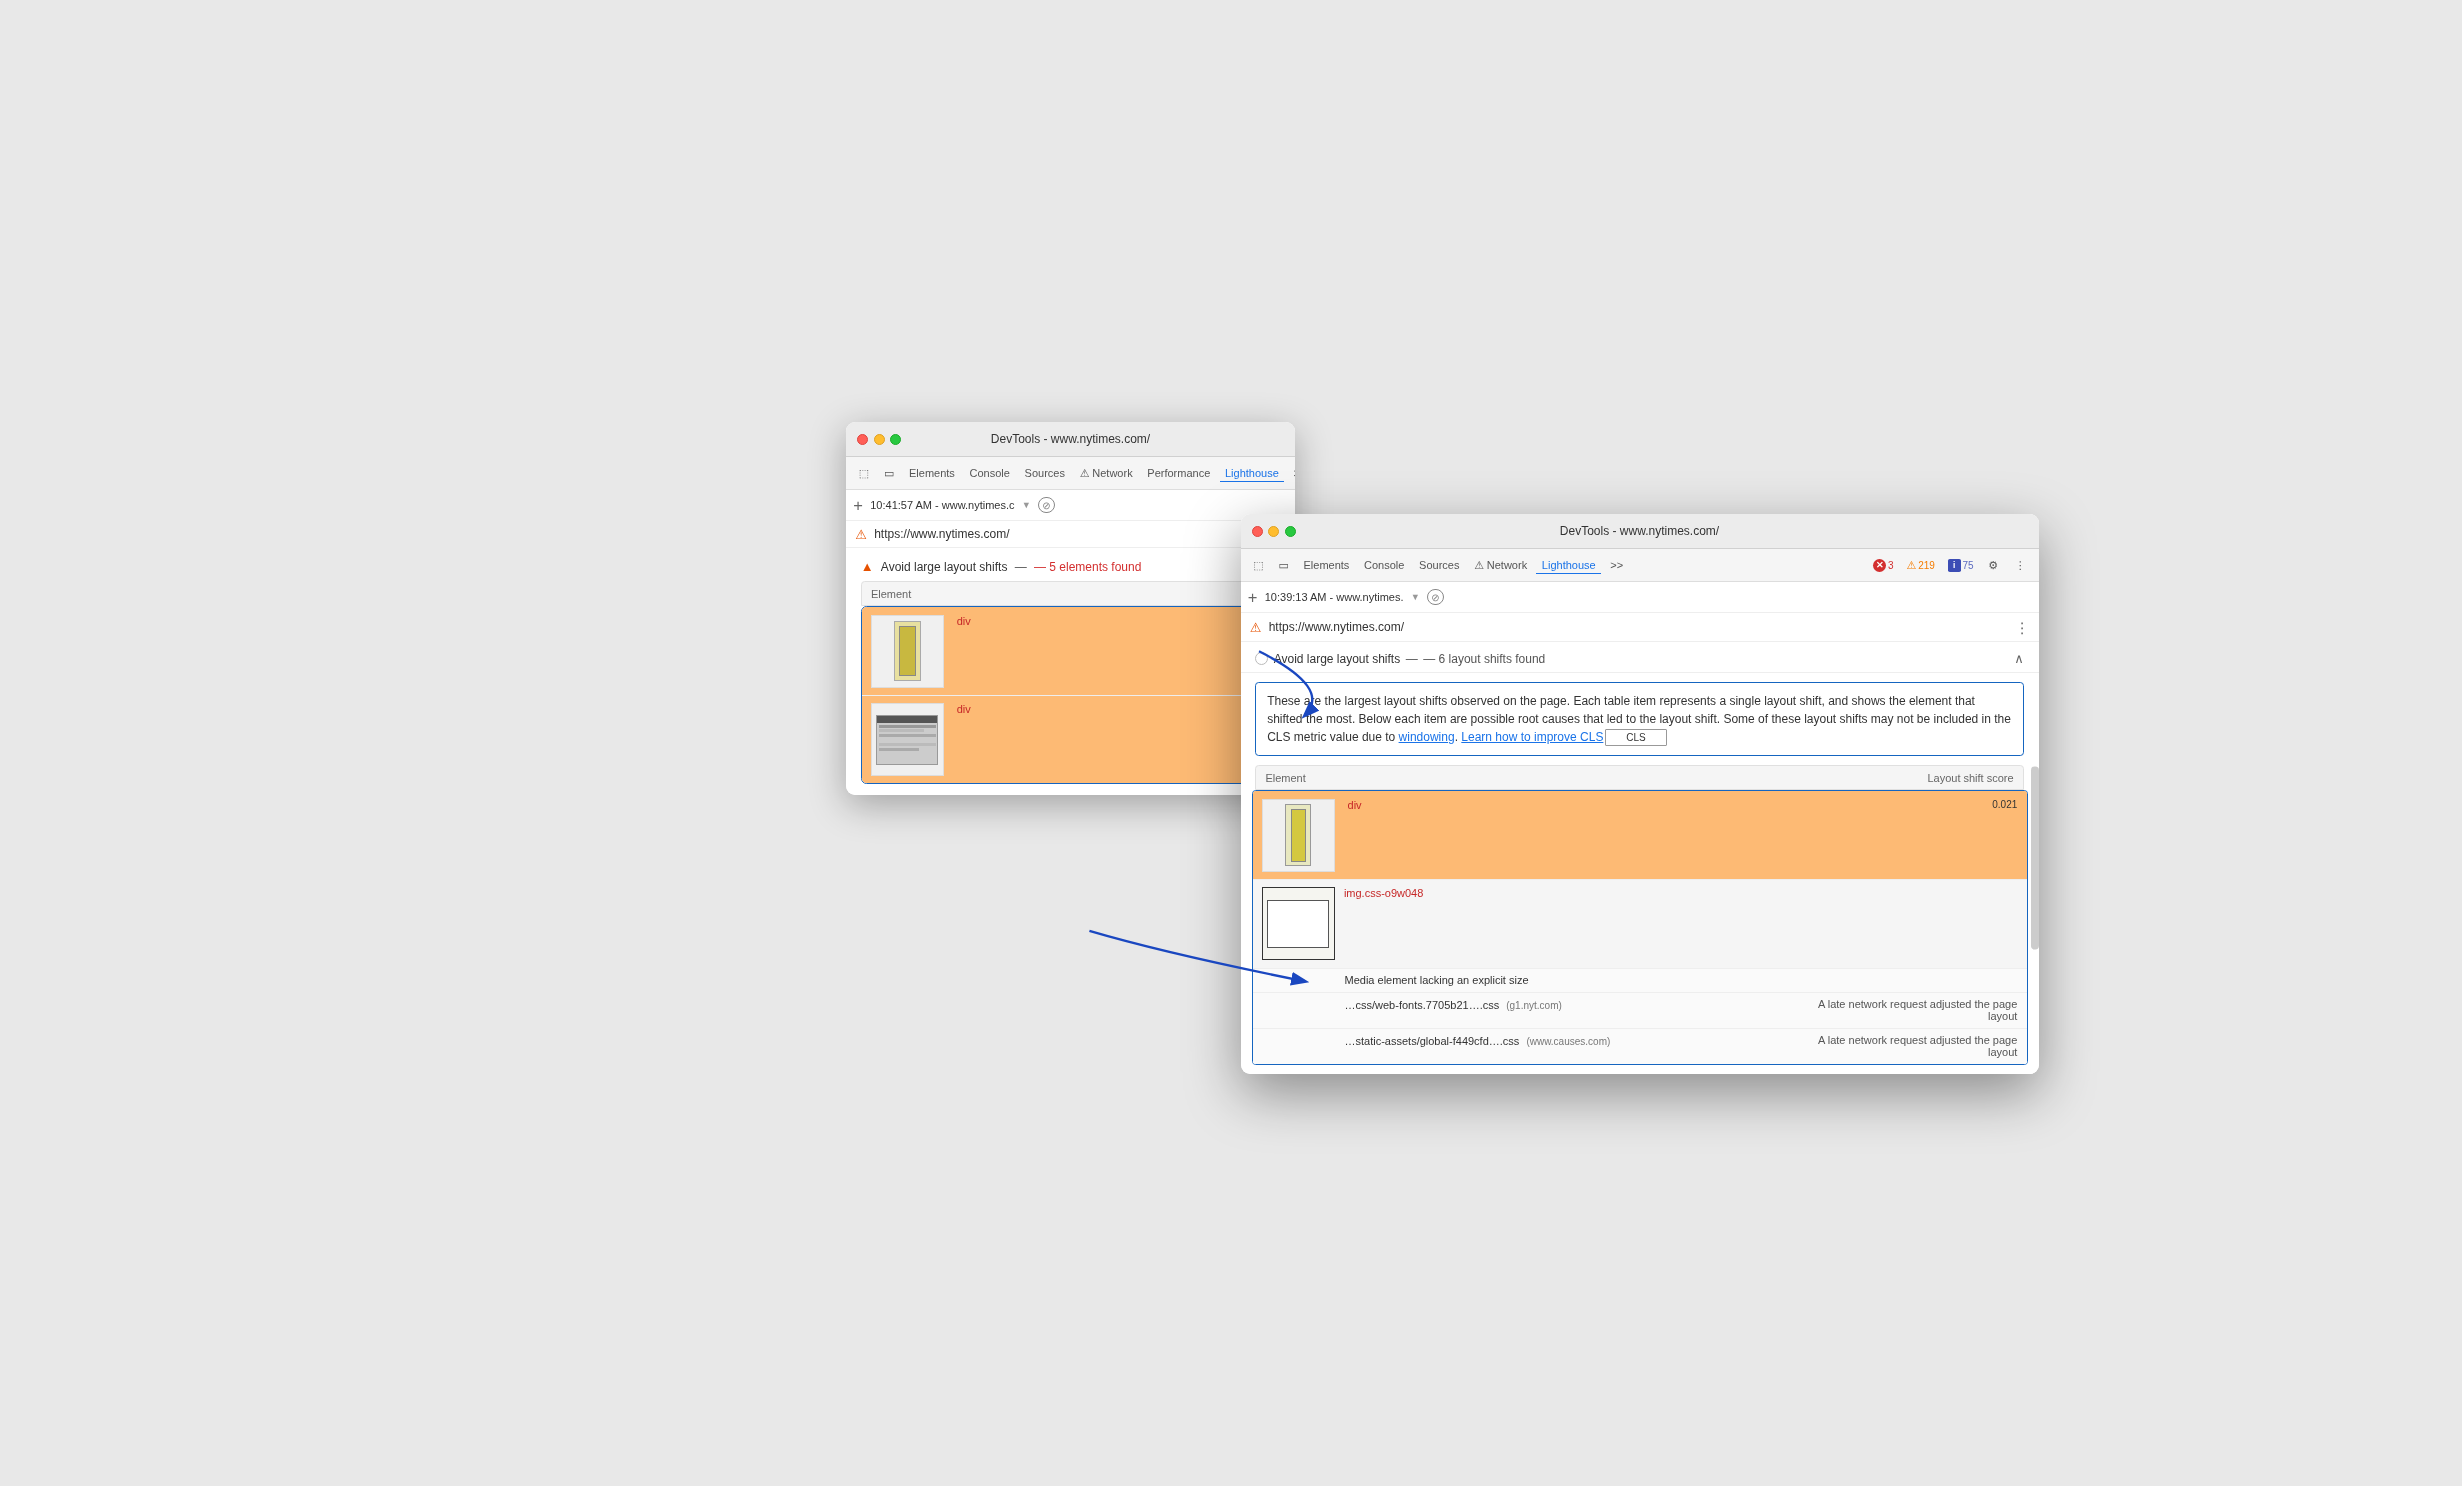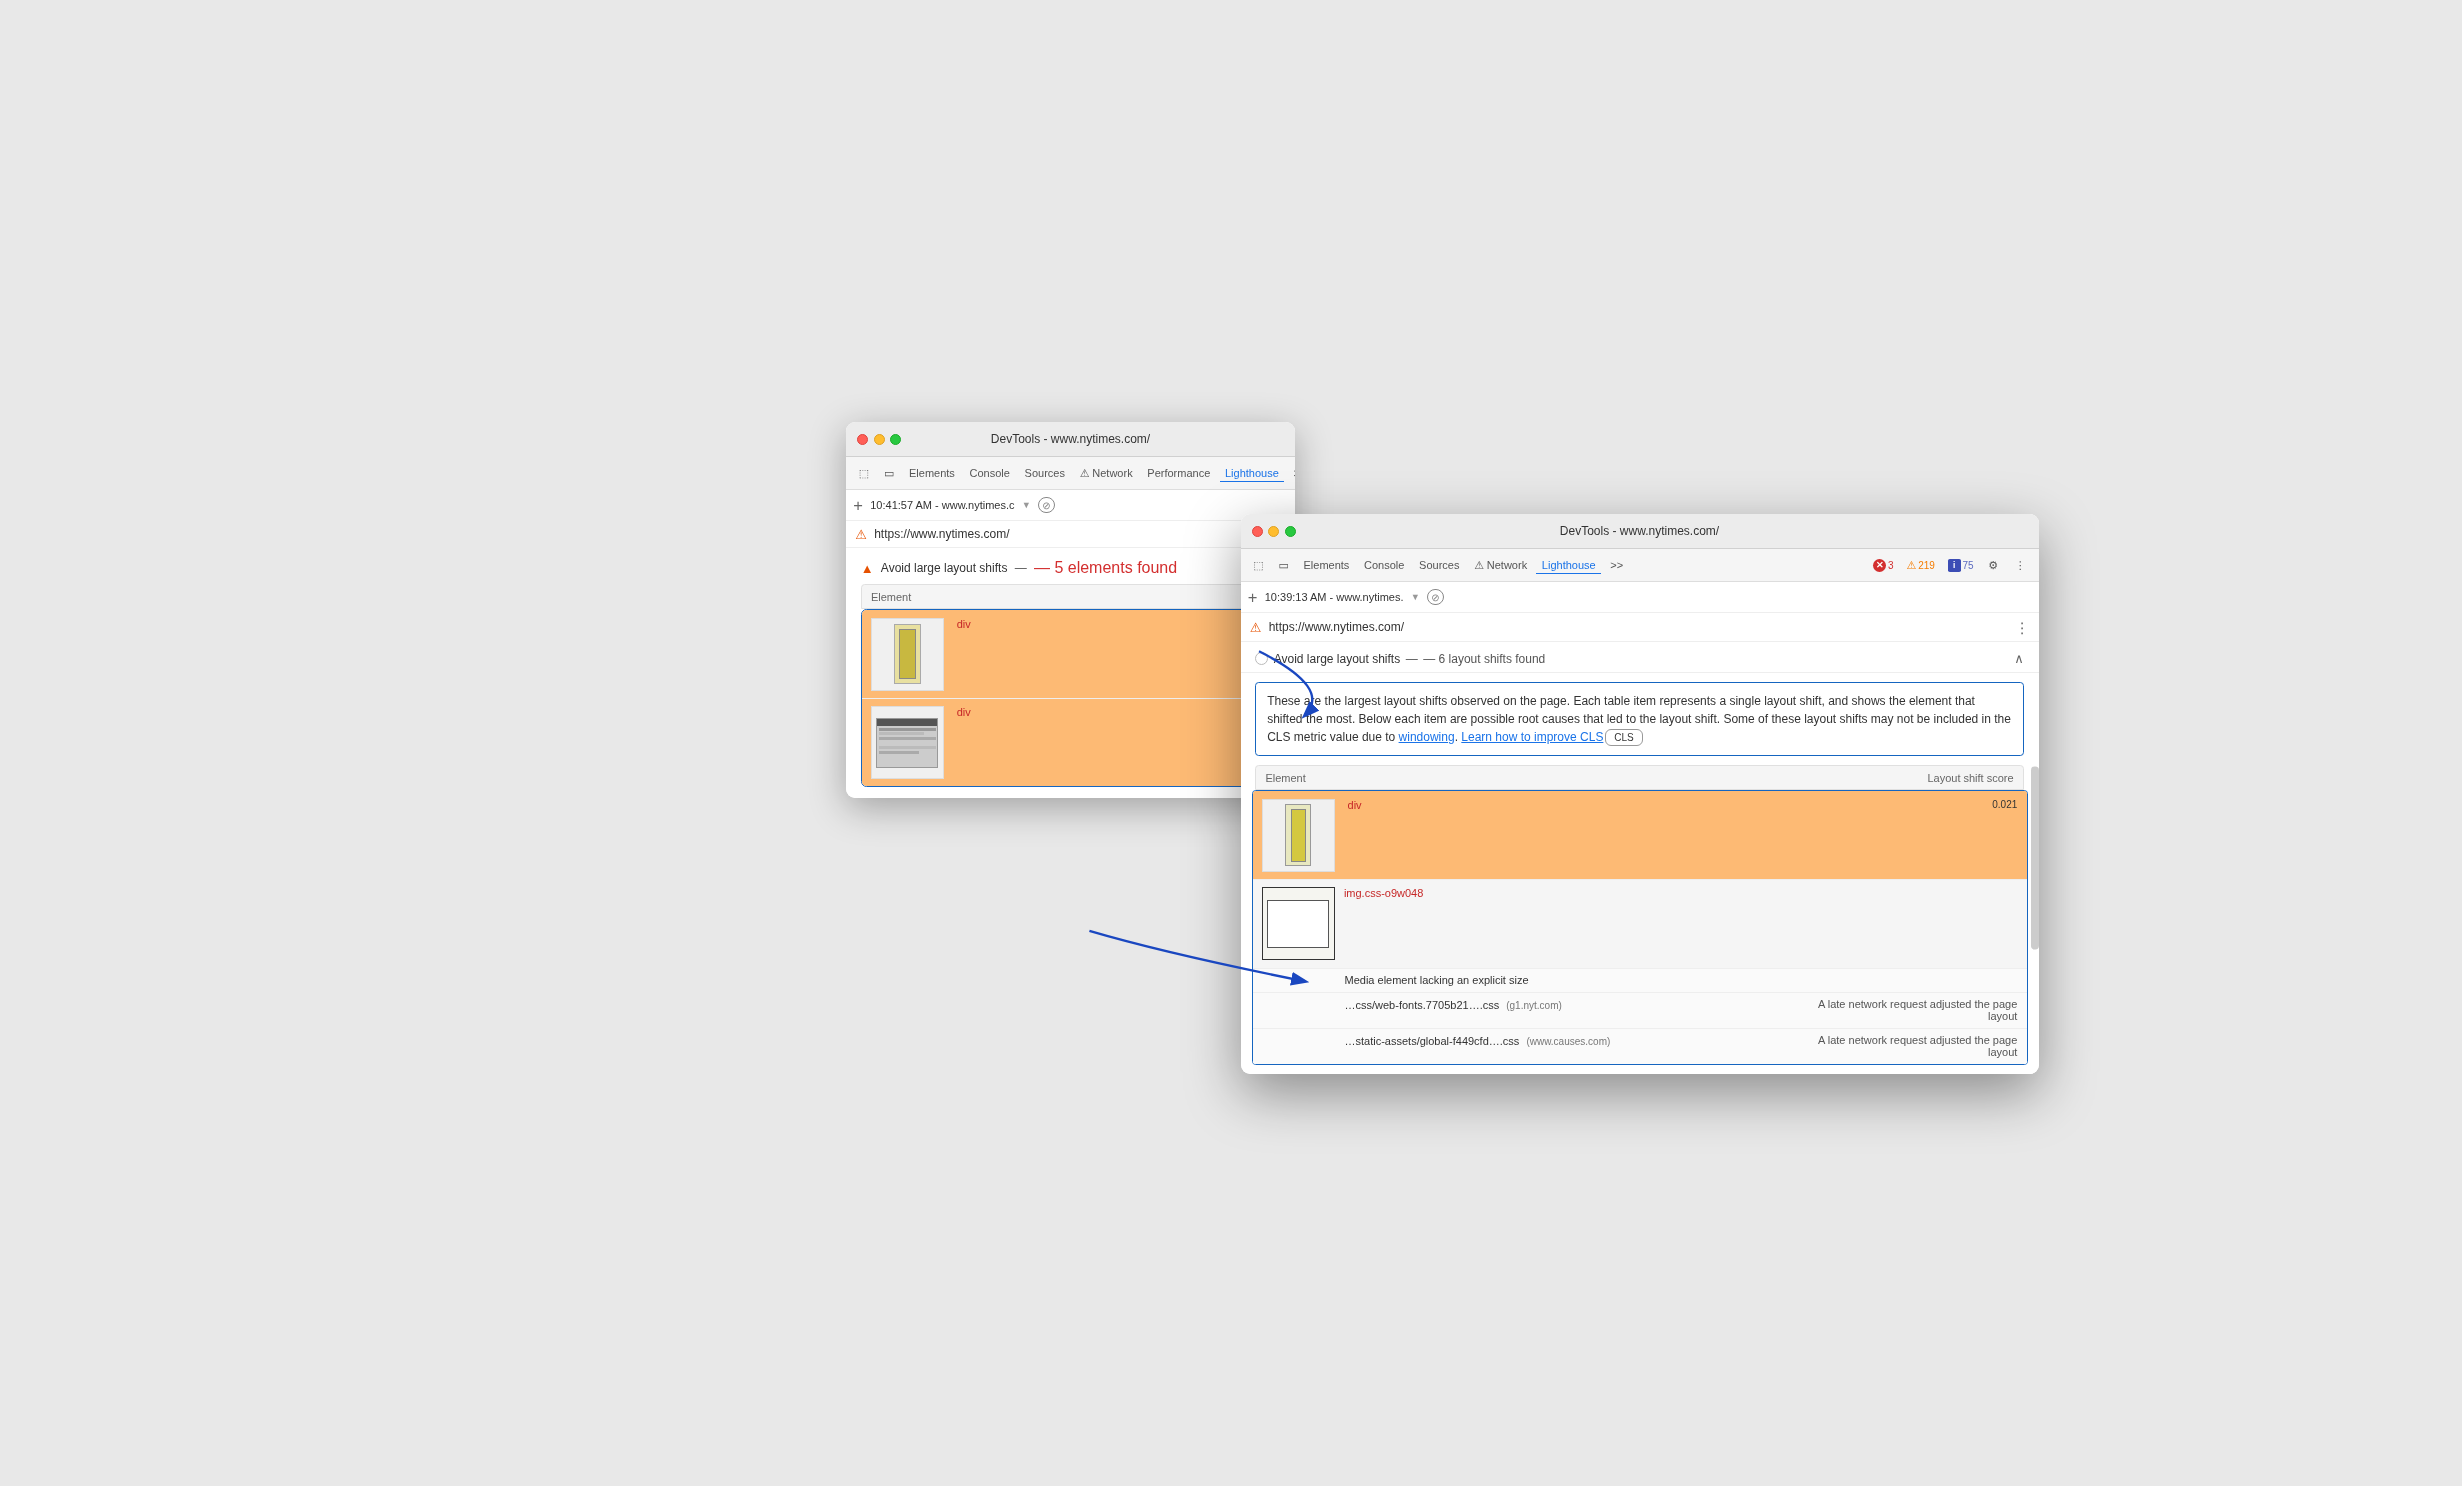--- a/index.html
+++ b/index.html
@@ -235,21 +235,21 @@
     }
 
     .audit-title {
       font-size: 12px;
       font-weight: 500;
       color: #333;
     }
 
     .audit-count {
       color: #d32f2f;
-      font-size: 16px;
+      font-size: 12px;
     }
 
     .expand-btn {
       margin-left: auto;
       background: none;
       border: none;
       cursor: pointer;
       color: #666;
       font-size: 13px;
     }
@@ -267,22 +267,22 @@
     }
 
     .blue-box a {
       color: #1a73e8;
       text-decoration: underline;
     }
 
     .cls-badge {
       display: inline-block;
       border: 0.9px solid #999;
-      border-radius: 6px;
-      padding: 0 8px;
+      border-radius: 1px;
+      padding: 0 20px;
       font-size: 10px;
       color: #333;
       margin-left: 1.8px;
     }
 
     .audit-table-header {
       display: flex;
       justify-content: space-between;
       padding: 5.5px 9.2px;
       background: #f5f5f5;

